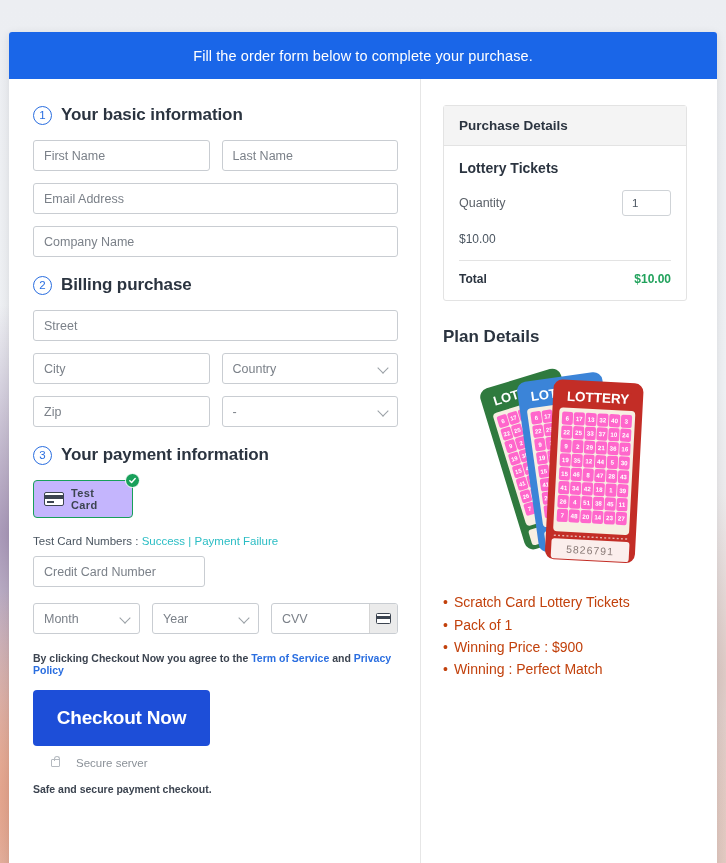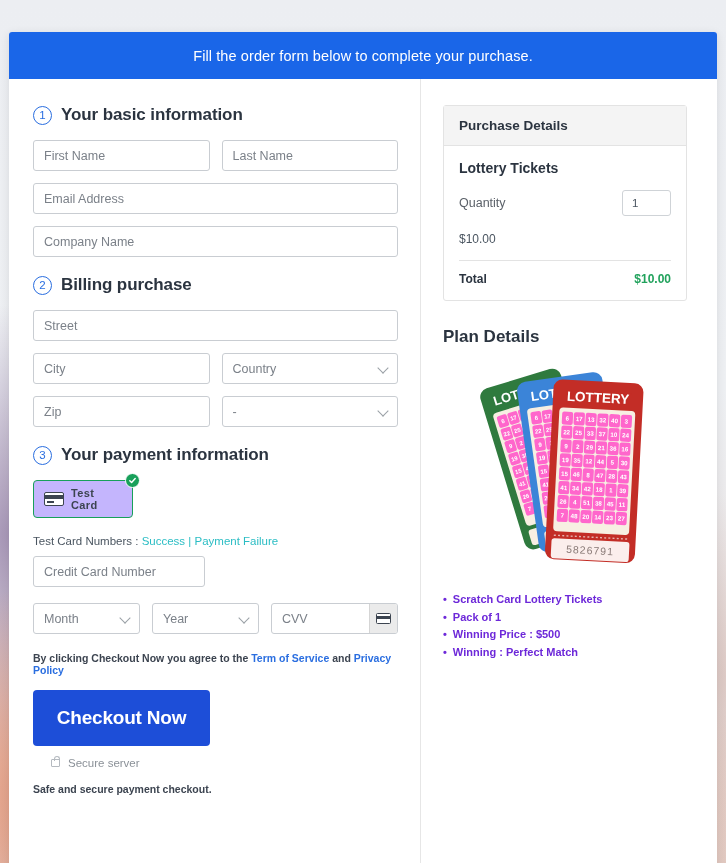--- a/index.html
+++ b/index.html
@@ -195,21 +195,21 @@
     font-size: 19px;
     font-weight: 600;
     font-family: inherit;
     cursor: pointer;
     display: flex; align-items: center; justify-content: center;
     margin-bottom: 11px;
     letter-spacing: -0.2px;
   }
 
   .secure {
-    display: flex; align-items: center; gap: 8px;
+    display: flex; align-items: center; gap: 16px;
     font-size: 11.5px; color: #8b9198;
     margin-bottom: 14px;
     padding-left: 18px;
   }
   .lock {
     width: 9px; height: 8px;
     border: 1.3px solid #b5bac0;
     border-radius: 1px;
     position: relative;
     flex: 0 0 auto;
@@ -275,21 +275,21 @@
     font-size: 17px; font-weight: 700; color: #2b3440;
     margin-bottom: 12px;
   }
   .ticket-art {
     width: 100%; height: 218px;
     display: flex; align-items: center; justify-content: center;
     margin-bottom: 14px;
   }
   .plan-list {
     margin: 0; padding: 0; list-style: none;
-    font-size: 11px; color: #6d28d9; font-weight: 700;
+    font-size: 14px; color: #c2410c; font-weight: 400;
     line-height: 1.6;
   }
   .plan-list li:before { content: "\2022"; margin-right: 6px; }
 </style>
 </head>
 <body>
 
 <div class="page">
   <div class="card">
 
@@ -737,19 +737,19 @@
               <line x1="8" y1="156" x2="82" y2="156" stroke="#e5b2ae" stroke-width="1.4" stroke-dasharray="2,2.2"></line>
               <rect x="6" y="159" width="78" height="20" rx="3" fill="#fbeeec"></rect>
               <text id="serial-text" x="45" y="173" text-anchor="middle" font-family="'Liberation Sans',sans-serif" font-size="10.5" fill="#8a7b78" letter-spacing="1">5826791</text>
             </g>
           </svg>
         </div>
 
         <ul class="plan-list">
           <li>Scratch Card Lottery Tickets</li>
           <li>Pack of 1</li>
-          <li>Winning Price : $500</li>
+          <li>Winning Price : $900</li>
           <li>Winning : Perfect Match</li>
         </ul>
       </div>
     </div>
   </div>
 </div>
 
 </body></html>

